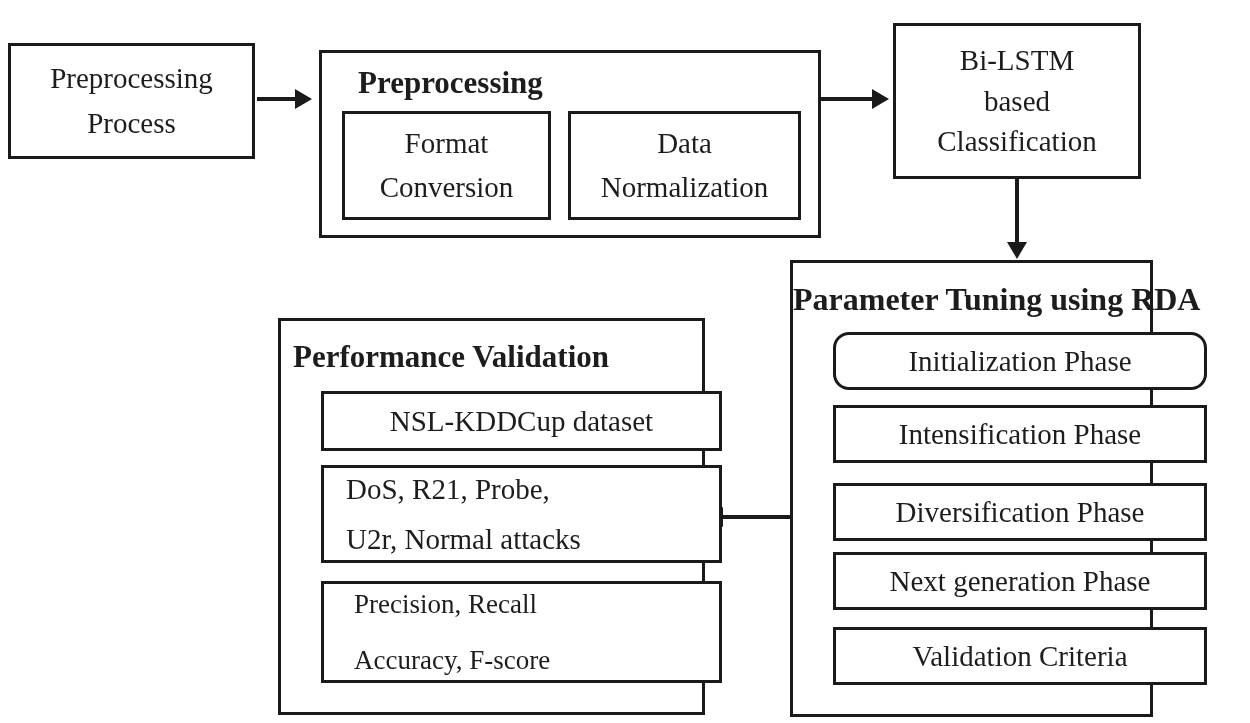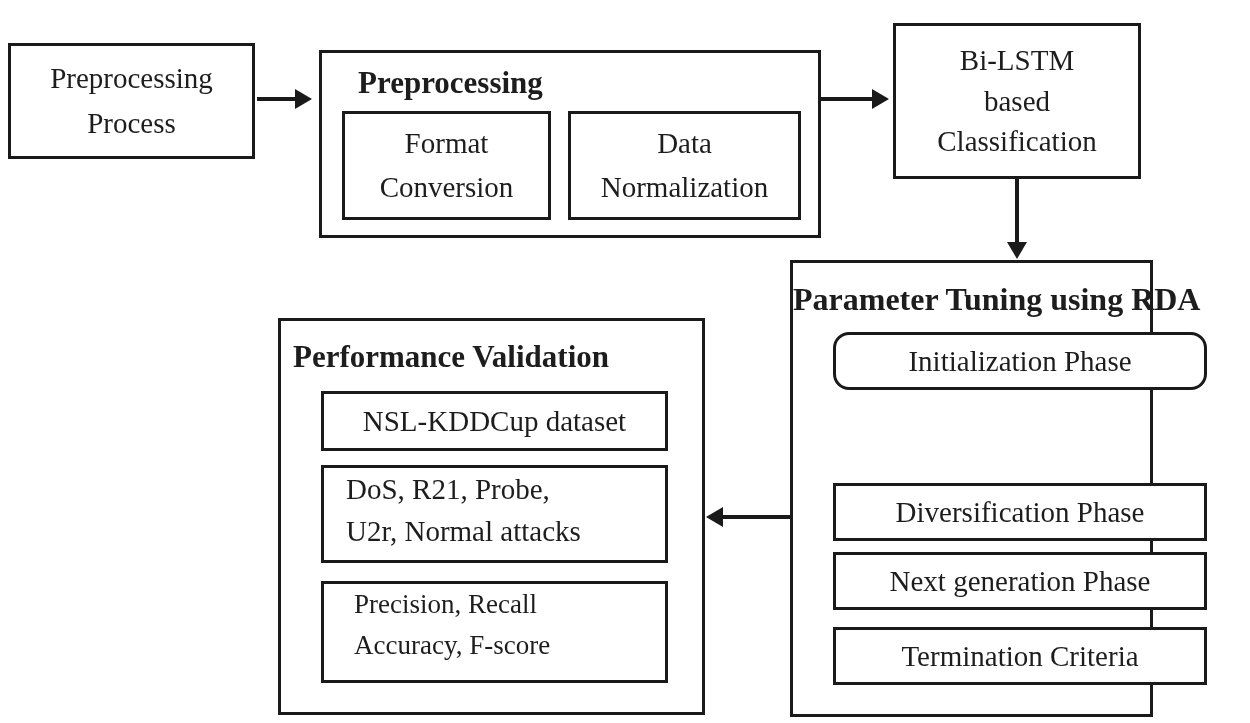--- a/index.html
+++ b/index.html
@@ -25,21 +25,21 @@
   .center{
     display:flex;
     flex-direction:column;
     align-items:center;
     justify-content:center;
     text-align:center;
   }
   .leftalign{
     display:flex;
     flex-direction:column;
-    justify-content:flex-start;
+    justify-content:space-between;
     text-align:left;
   }
   .line-txt{display:block;}
   .title{
     position:absolute;
     font-weight:bold;
     white-space:nowrap;
   }
   .hline{position:absolute;height:4px;background:var(--line);}
   .vline{position:absolute;width:4px;background:var(--line);}
@@ -76,21 +76,21 @@
   #rda-title{left:0;top:18px;width:100%;text-align:center;font-size:32px;}
   .rda-phase{left:40px;width:374px;height:58px;font-size:29px;}
   #phase-0{top:69px;border-radius:16px;}
   #phase-1{top:142px;}
   #phase-2{top:220px;}
   #phase-3{top:289px;}
   #phase-4{top:364px;}
 
   #box-val{left:278px;top:318px;width:427px;height:397px;}
   #val-title{left:0;top:18px;width:100%;text-align:left;font-size:31px;margin-left:12px;}
-  .val-item{left:40px;width:347px;}
+  .val-item{left:40px;width:401px;}
   #val-0{top:70px;height:60px;font-size:29px;}
   #val-1{top:144px;height:98px;font-size:29px;line-height:1.45;padding-left:22px;}
   #val-2{top:260px;height:102px;font-size:27px;line-height:1.5;padding-left:30px;}
 </style>
 </head>
 <body>
 
 <div id="canvas">
 
   <div class="box center" id="box-init">
@@ -127,23 +127,24 @@
   </div>
 
   <div>
     <div class="vline" style="left:1015px;top:179px;height:65px;"></div>
     <div class="head-down" style="left:1007px;top:242px;"></div>
   </div>
 
   <div class="box" id="box-rda">
     <div class="title" id="rda-title">Parameter Tuning using RDA</div>
     <div class="box center rda-phase" id="phase-0">Initialization Phase</div>
+    <div class="box center rda-phase" id="phase-1">Intensification Phase</div>
     <div class="box center rda-phase" id="phase-2">Diversification Phase</div>
     <div class="box center rda-phase" id="phase-3">Next generation Phase</div>
-    <div class="box center rda-phase" id="phase-4">Termination Criteria</div>
+    <div class="box center rda-phase" id="phase-4">Validation Criteria</div>
   </div>
 
   <div>
     <div class="hline" style="left:720px;top:515px;width:70px;"></div>
     <div class="head-left" style="left:706px;top:507px;"></div>
   </div>
 
   <div class="box" id="box-val">
     <div class="title" id="val-title">Performance Validation</div>
     <div class="box center val-item" id="val-0">

